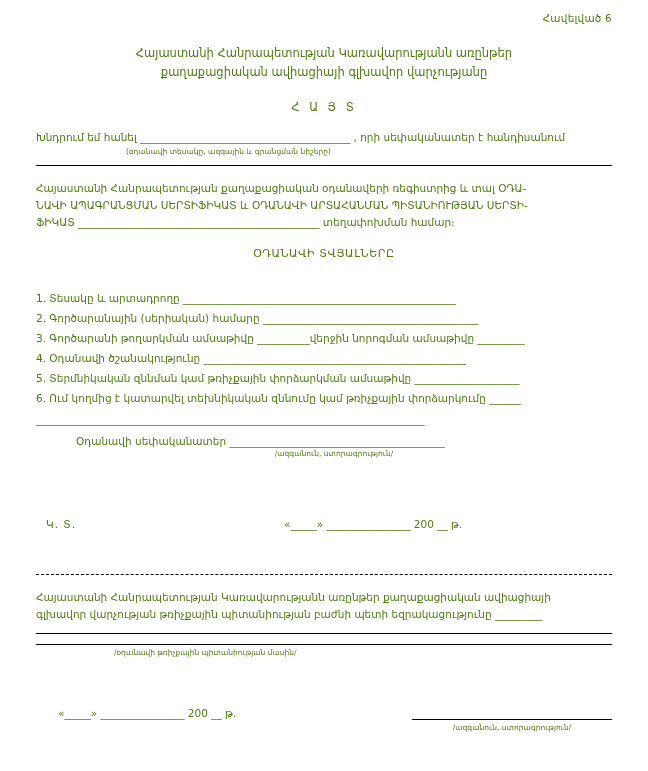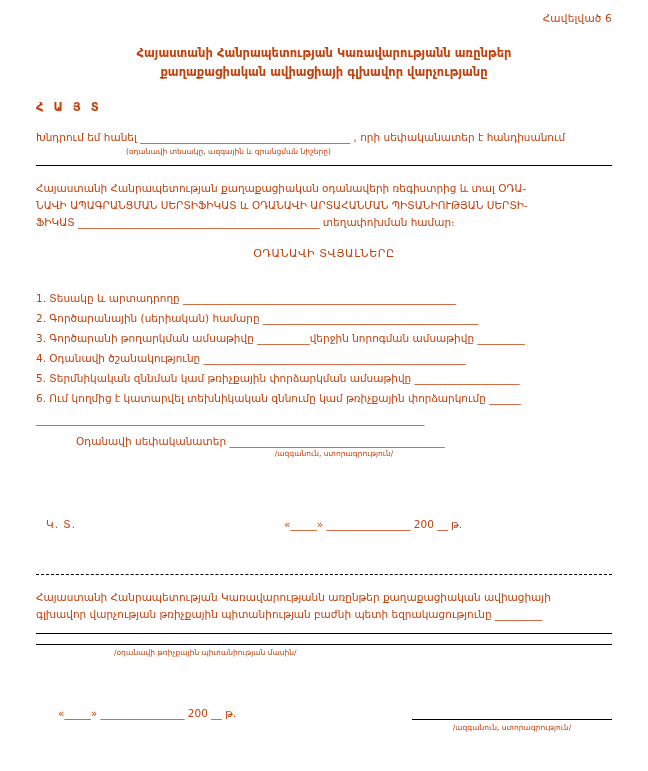--- a/index.html
+++ b/index.html
@@ -6,47 +6,47 @@
     margin: 0;
     padding: 0;
     background: #ffffff;
   }
   .page {
     position: relative;
     width: 648px;
     height: 771px;
     background: #ffffff;
     font-family: "DejaVu Sans", sans-serif;
-    color: #c2410c;
+    color: #4d7c0f;
     box-sizing: border-box;
     padding: 10px;
     overflow: hidden;
   }
   .inner {
     position: absolute;
     left: 36px;
     top: 0;
     width: 576px;
   }
   .annex {
     text-align: right;
     font-size: 10.5px;
     margin-top: 12px;
     letter-spacing: 0.2px;
   }
   .title {
     text-align: center;
-    font-weight: bold;
+    font-weight: normal;
     font-size: 11.5px;
     line-height: 1.65;
     margin-top: 20px;
   }
   .doc-head {
-    text-align: left;
-    font-weight: bold;
+    text-align: center;
+    font-weight: normal;
     font-size: 11.5px;
     letter-spacing: 3px;
     margin-top: 18px;
   }
   .para {
     font-size: 10.5px;
     line-height: 1.5;
     margin-top: 16px;
   }
   .caption {

